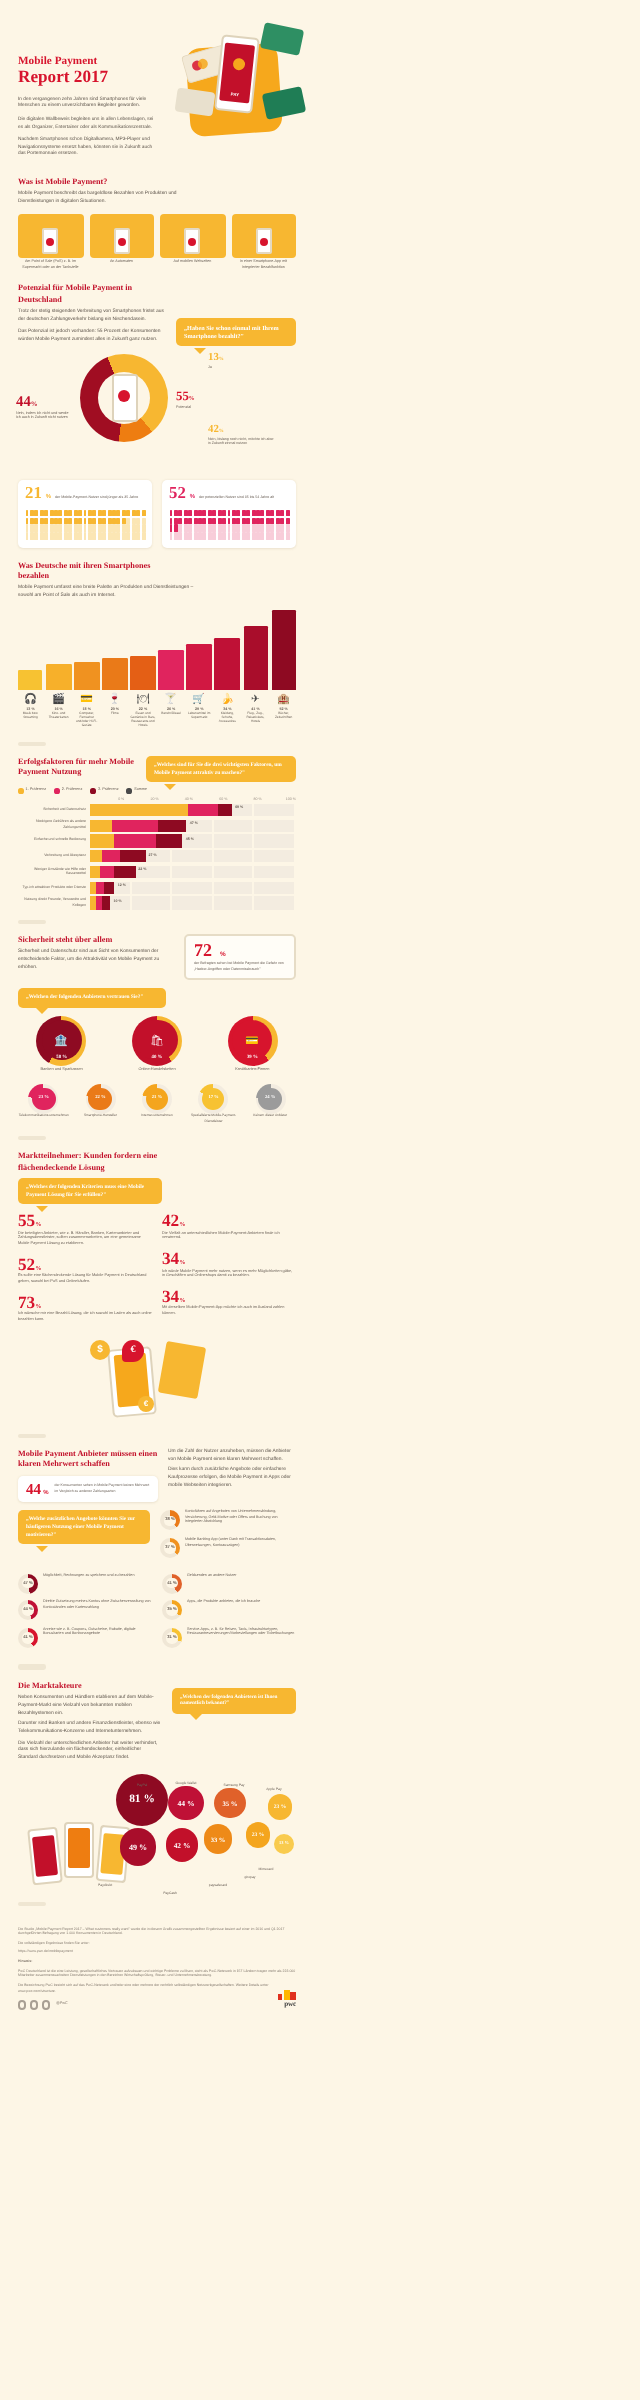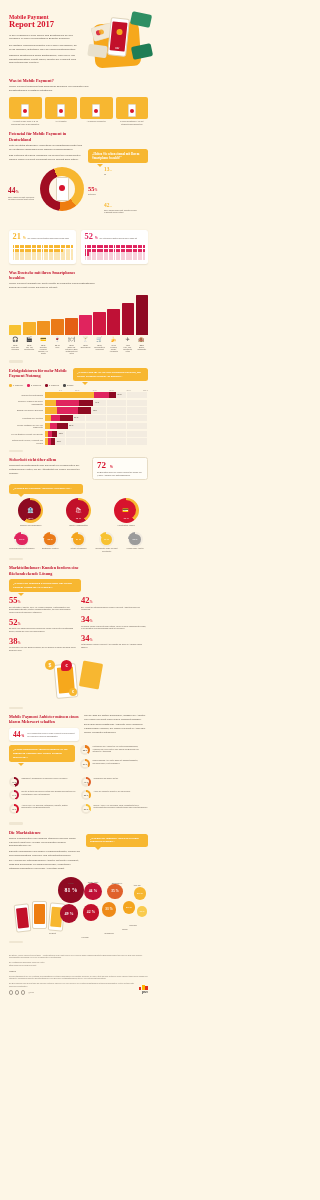--- a/index.html
+++ b/index.html
@@ -19,21 +19,21 @@
     font-family: "Liberation Serif", serif; font-weight: 700;
     color: #c2102a; font-size: 4.1px; line-height: 1.32; letter-spacing: .01px;
   }
   .body-txt { font-size: 2.45px; line-height: 1.5; color: #5a5148; }
   .tiny { font-size: 2.05px; line-height: 1.42; color: #6b6158; }
   .cap { font-size: 1.95px; line-height: 1.35; color: #6b6158; text-align: center; }
 
   .sec { padding: 0 9px; }
 
   
-  .header { position: relative; padding: 14px 9px 6px; min-height: 78px; }
+  .header { position: relative; padding: 28px 9px 6px; min-height: 78px; }
   .hdr-left { width: 78px; }
   .t1 { font-size: 5.6px; line-height: 1.1; letter-spacing: .02px; }
   .t2 { font-size: 8.6px; line-height: 1.12; margin-bottom: 4px; }
   .hdr-p { font-size: 2.4px; line-height: 1.5; color: #5a5148; margin-bottom: 3px; width: 70px; }
 
   
   .hero { position: absolute; right: 4px; top: 9px; width: 68px; height: 68px; }
   .hero .blob {
     position: absolute; left: 9px; top: 14px; width: 46px; height: 44px;
     background: #f6a81c; border-radius: 7px; transform: rotate(-4deg);
@@ -870,21 +870,21 @@
       <div>
         <div class="statblk">
           <div class="bignum"><span>55</span><span class="u">%</span></div>
           <div class="d">Die beteiligten Anbieter, wie z. B. Händler, Banken, Kartenanbieter und Zahlungsdienstleister, sollten zusammenarbeiten, um eine gemeinsame Mobile Payment Lösung zu etablieren.</div>
         </div>
         <div class="statblk">
           <div class="bignum"><span>52</span><span class="u">%</span></div>
           <div class="d">Es sollte eine flächendeckende Lösung für Mobile Payment in Deutschland geben, sowohl bei PoS und Onlinekäufen.</div>
         </div>
         <div class="statblk">
-          <div class="bignum"><span>38</span><span class="u">%</span></div>
+          <div class="bignum"><span>73</span><span class="u">%</span></div>
           <div class="d">Ich wünsche mir eine Bezahl-Lösung, die ich sowohl im Laden als auch online bezahlen kann.</div>
         </div>
       </div>
       <div>
         <div class="statblk">
           <div class="bignum"><span>42</span><span class="u">%</span></div>
           <div class="d">Die Vielfalt an unterschiedlichen Mobile-Payment-Anbietern finde ich verwirrend.</div>
         </div>
         <div class="statblk">
           <div class="bignum"><span>34</span><span class="u">%</span></div>

